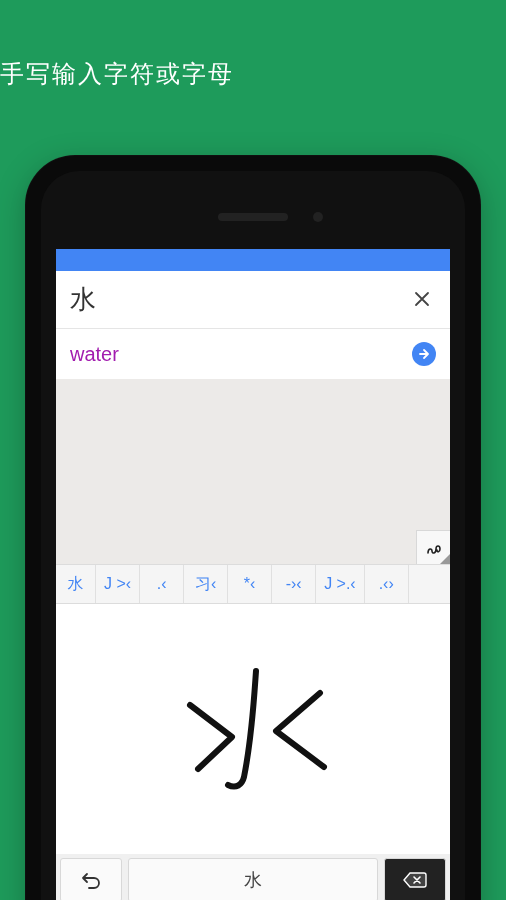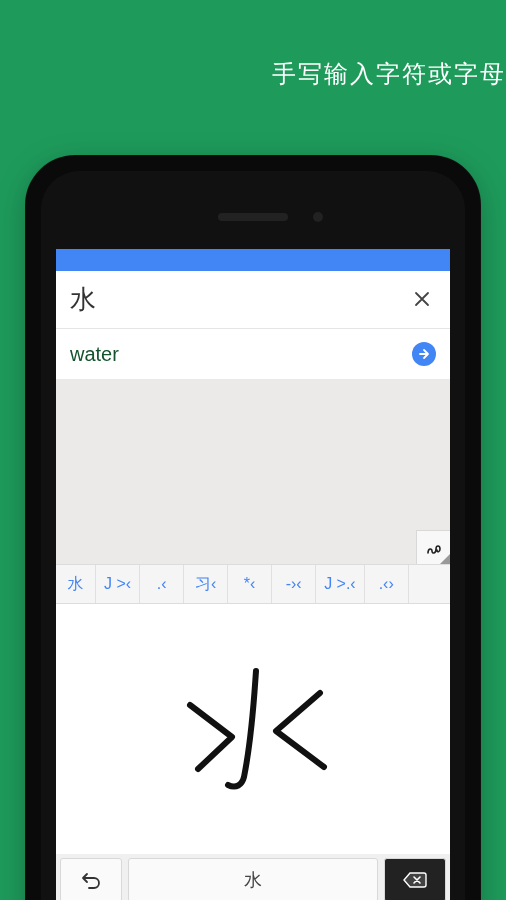--- a/index.html
+++ b/index.html
@@ -5,21 +5,21 @@
 * { margin: 0; padding: 0; box-sizing: border-box; }
 body {
   width: 506px;
   height: 900px;
   background: #1e9b5b;
   font-family: -apple-system, "Helvetica Neue", Arial, sans-serif;
   position: relative;
   overflow: hidden;
 }
 .promo-text {
-  text-align: right;
+  text-align: left;
   color: #fff;
   font-size: 24px;
   font-weight: 400;
   letter-spacing: 2px;
   padding-top: 58px;
 }
 .phone {
   position: absolute;
   left: 25px;
   top: 155px;
@@ -93,21 +93,21 @@
 }
 .result-row {
   display: flex;
   align-items: center;
   height: 50px;
   background: #fff;
   padding: 0 14px;
 }
 .result-text {
   flex: 1;
-  color: #14532d;
+  color: #a21caf;
   font-size: 20px;
 }
 .go-arrow {
   width: 24px;
   height: 24px;
   border-radius: 50%;
   background: #4285f4;
   display: flex;
   align-items: center;
   justify-content: center;

